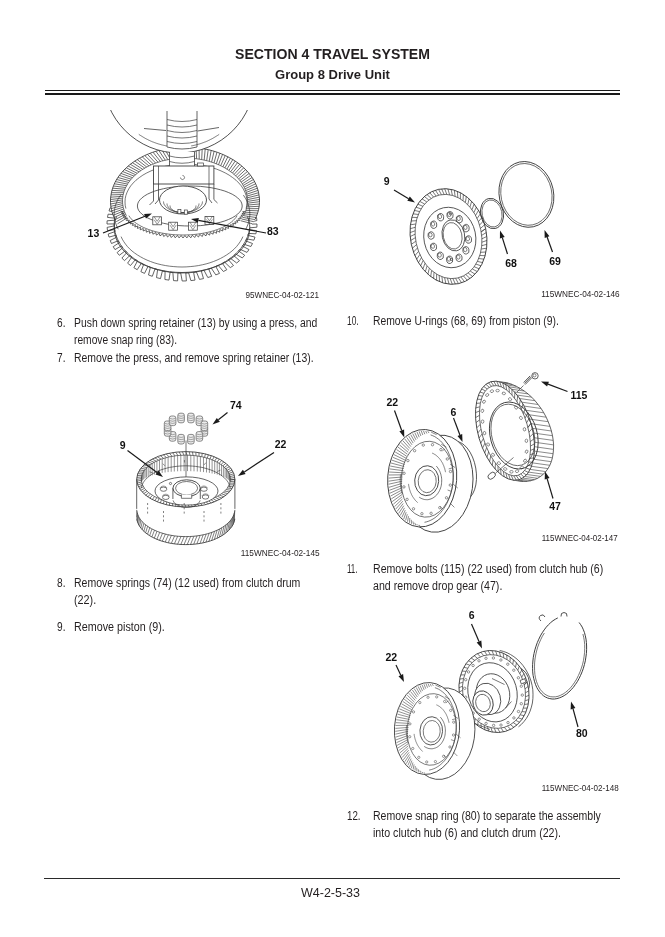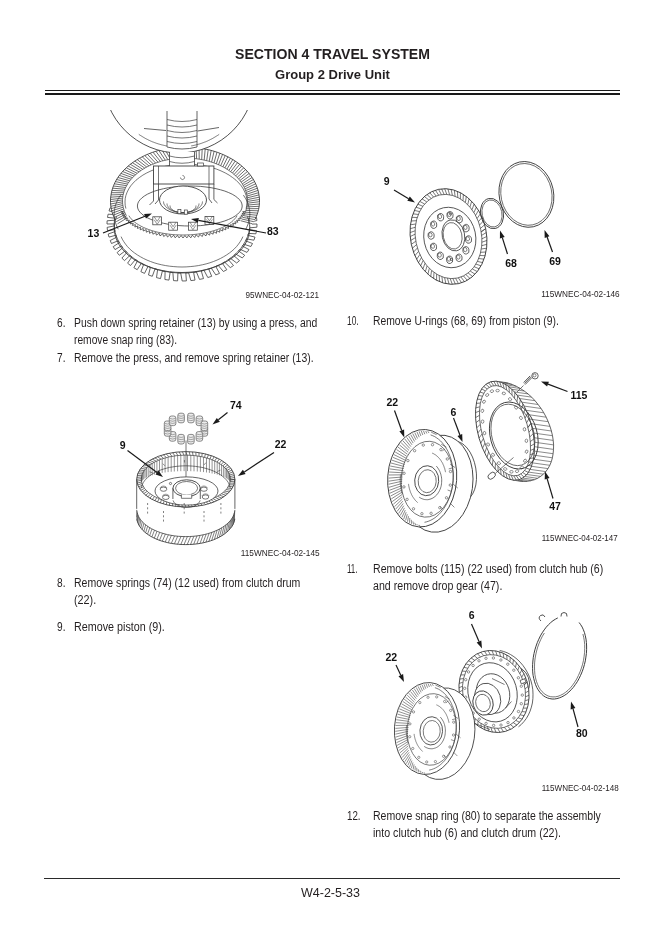--- a/index.html
+++ b/index.html
@@ -1,14 +1,14 @@
 <!DOCTYPE html>
 <html><head><meta charset="utf-8"><style>html,body{margin:0;padding:0}body{width:665px;height:937px;background:#fff;position:relative;overflow:hidden;font-family:"Liberation Sans",sans-serif;color:#231f20}.abs{position:absolute}.txt{font-size:12.5px;line-height:12.5px;white-space:pre;transform-origin:0 0}.cap{font-size:9.5px;line-height:9.5px;white-space:pre}.lb{font:bold 10.5px "Liberation Sans",sans-serif;fill:#111}svg{overflow:hidden}</style></head><body>
 <div class="abs" style="left:0;top:45.5px;width:665px;text-align:center;font-size:15.5px;font-weight:bold;line-height:15.5px;transform:scaleX(0.908)">SECTION 4 TRAVEL SYSTEM</div>
-<div class="abs" style="left:0;top:68.0px;width:665px;text-align:center;font-size:13px;font-weight:bold;line-height:13px">Group 2 Drive Unit</div>
+<div class="abs" style="left:0;top:68.0px;width:665px;text-align:center;font-size:13px;font-weight:bold;line-height:13px">Group 8 Drive Unit</div>
 <div class="abs" style="left:44.5px;top:89.6px;width:575px;height:1.6px;background:#1a1a1a"></div>
 <div class="abs" style="left:44.5px;top:92.7px;width:575px;height:2.1px;background:#1a1a1a"></div>
 <div class="abs" style="left:44px;top:877.5px;width:576px;height:1px;background:#2a2a2a"></div>
 <div class="abs" style="left:-2px;top:886.8px;width:665px;text-align:center;font-size:12.5px;line-height:12.5px">W4-2-5-33</div>
 <svg class="abs" style="left:55px;top:110px" width="285" height="198" viewBox="55 110 285 198">
     <path d="M257.0,224.0 L256.9,227.2 L249.6,227.8 L249.3,229.8 L256.5,230.6 L255.9,233.8 L248.5,233.4 L247.9,235.4 L255.0,237.1 L253.9,240.2 L246.6,238.9 L245.7,240.9 L252.5,243.5 L250.9,246.5 L243.7,244.2 L242.5,246.1 L249.0,249.6 L247.0,252.4 L240.1,249.3 L238.6,251.0 L244.7,255.3 L242.3,257.9 L235.6,254.0 L233.8,255.6 L239.5,260.6 L236.7,263.0 L230.4,258.3 L228.4,259.7 L233.5,265.5 L230.3,267.6 L224.6,262.1 L222.4,263.4 L226.8,269.7 L223.4,271.5 L218.2,265.4 L215.8,266.5 L219.5,273.4 L215.8,274.9 L211.3,268.2 L208.7,269.0 L211.7,276.3 L207.8,277.5 L204.0,270.3 L201.3,271.0 L203.5,278.6 L199.5,279.4 L196.4,271.9 L193.6,272.3 L195.0,280.1 L190.9,280.6 L188.6,272.8 L185.8,272.9 L186.4,280.9 L182.2,281.0 L180.7,273.0 L177.9,272.9 L177.6,280.9 L173.5,280.6 L172.9,272.6 L170.1,272.2 L169.0,280.1 L164.9,279.5 L165.1,271.5 L162.4,270.9 L160.5,278.6 L156.5,277.6 L157.6,269.7 L155.0,268.9 L152.3,276.3 L148.5,275.0 L150.4,267.4 L148.0,266.4 L144.5,273.4 L140.9,271.7 L143.7,264.4 L141.4,263.2 L137.2,269.7 L133.9,267.7 L137.5,260.9 L135.4,259.6 L130.5,265.5 L127.6,263.2 L131.8,257.0 L130.0,255.4 L124.5,260.6 L121.9,258.1 L126.9,252.5 L125.3,250.8 L119.3,255.3 L117.1,252.6 L122.7,247.7 L121.3,245.9 L115.0,249.6 L113.2,246.7 L119.3,242.6 L118.2,240.7 L111.5,243.5 L110.2,240.5 L116.7,237.2 L116.0,235.2 L109.0,237.1 L108.2,234.0 L115.0,231.6 L114.6,229.6 L107.5,230.6 L107.1,227.4 L114.3,225.9 L114.2,223.9 L107.0,224.0 L107.1,220.8 L114.4,220.2 L114.7,218.2 L107.5,217.4 L108.1,214.2 L115.5,214.6 L116.1,212.6 L109.0,210.9 L110.1,207.8 L117.4,209.1 L118.3,207.1 L111.5,204.5 L113.1,201.5 L120.3,203.8 L121.5,201.9 L115.0,198.4 L117.0,195.6 L123.9,198.7 L125.4,197.0 L119.3,192.7 L121.7,190.1 L128.4,194.0 L130.2,192.4 L124.5,187.4 L127.3,185.0 L133.6,189.7 L135.6,188.3 L130.5,182.5 L133.7,180.4 L139.4,185.9 L141.6,184.6 L137.2,178.3 L140.6,176.5 L145.8,182.6 L148.2,181.5 L144.5,174.6 L148.2,173.1 L152.7,179.8 L155.3,179.0 L152.3,171.7 L156.2,170.5 L160.0,177.7 L162.7,177.0 L160.5,169.4 L164.5,168.6 L167.6,176.1 L170.4,175.7 L169.0,167.9 L173.1,167.4 L175.4,175.2 L178.2,175.1 L177.6,167.1 L181.8,167.0 L183.3,175.0 L186.1,175.1 L186.4,167.1 L190.5,167.4 L191.1,175.4 L193.9,175.8 L195.0,167.9 L199.1,168.5 L198.9,176.5 L201.6,177.1 L203.5,169.4 L207.5,170.4 L206.4,178.3 L209.0,179.1 L211.7,171.7 L215.5,173.0 L213.6,180.6 L216.0,181.6 L219.5,174.6 L223.1,176.3 L220.3,183.6 L222.6,184.8 L226.8,178.3 L230.1,180.3 L226.5,187.1 L228.6,188.4 L233.5,182.5 L236.4,184.8 L232.2,191.0 L234.0,192.6 L239.5,187.4 L242.1,189.9 L237.1,195.5 L238.7,197.2 L244.7,192.7 L246.9,195.4 L241.3,200.3 L242.7,202.1 L249.0,198.4 L250.8,201.3 L244.7,205.4 L245.8,207.3 L252.5,204.5 L253.8,207.5 L247.3,210.8 L248.0,212.8 L255.0,210.9 L255.8,214.0 L249.0,216.4 L249.4,218.4 L256.5,217.4 L256.9,220.6 L249.7,222.1 L249.8,224.1 Z" fill="#fff" stroke="#3d3d3d" stroke-width="0.8"></path>
     <path d="M248.8,215.5 L249.5,219.7 L249.8,224.0 L249.5,228.3 L248.8,232.5 L247.5,236.7 L245.7,240.8 L243.4,244.7 L240.7,248.5 L237.5,252.1 L233.9,255.5 L229.9,258.6 L225.6,261.5 L220.9,264.1 L215.9,266.4 L210.7,268.4 L205.2,270.0 L199.5,271.3 L193.8,272.3 L187.9,272.8 L182.0,273.0 L176.1,272.8 L170.2,272.3 L164.5,271.3 L158.8,270.0 L153.3,268.4 L148.1,266.4 L143.1,264.1 L138.4,261.5 L134.1,258.6 L130.1,255.5 L126.5,252.1 L123.3,248.5 L120.6,244.7 L118.3,240.8 L116.5,236.7 L115.2,232.5 L114.5,228.3 L114.2,224.0 L114.5,219.7 L115.2,215.5" fill="none" stroke="#3d3d3d" stroke-width="0.8"></path>
     <path d="M259.5,201.0 L259.2,205.7 L258.4,210.4 L257.0,215.0 L255.0,219.5 L252.5,223.8 L249.5,228.0 L246.0,232.0 L242.1,235.7 L237.7,239.2 L232.9,242.4 L227.7,245.2 L222.2,247.8 L216.5,249.9 L210.5,251.7 L204.3,253.2 L197.9,254.2 L191.5,254.8 L185.0,255.0 L178.5,254.8 L172.1,254.2 L165.7,253.2 L159.5,251.7 L153.5,249.9 L147.8,247.8 L142.3,245.2 L137.1,242.4 L132.3,239.2 L127.9,235.7 L124.0,232.0 L120.5,228.0 L117.5,223.8 L115.0,219.5 L113.0,215.0 L111.6,210.4 L110.8,205.7 L110.5,201.0 L110.8,196.3 L111.6,191.6 L113.0,187.0 L115.0,182.5 L117.5,178.2 L120.5,174.0 L124.0,170.0 L127.9,166.3 L132.3,162.8 L137.1,159.6 L142.3,156.8 L147.7,154.2 L153.5,152.1 L159.5,150.3 L165.7,148.8 L172.1,147.8 L178.5,147.2 L185.0,147.0 L191.5,147.2 L197.9,147.8 L204.3,148.8 L210.5,150.3 L216.5,152.1 L222.2,154.2 L227.7,156.8 L232.9,159.6 L237.7,162.8 L242.1,166.3 L246.0,170.0 L249.5,174.0 L252.5,178.2 L255.0,182.5 L257.0,187.0 L258.4,191.6 L259.2,196.3 L259.5,201.0 Z M242.2,206.0 L241.9,208.1 L241.1,210.2 L239.6,212.2 L237.7,214.1 L235.2,216.0 L232.2,217.8 L228.7,219.4 L224.9,220.9 L220.6,222.2 L216.0,223.3 L211.1,224.3 L206.0,225.0 L200.7,225.6 L195.3,225.9 L189.8,226.0 L184.3,225.9 L178.9,225.6 L173.6,225.0 L168.5,224.3 L163.6,223.3 L159.0,222.2 L154.7,220.9 L150.9,219.4 L147.4,217.8 L144.4,216.0 L141.9,214.1 L140.0,212.2 L138.5,210.2 L137.7,208.1 L137.4,206.0 L137.7,203.9 L138.5,201.8 L140.0,199.8 L141.9,197.9 L144.4,196.0 L147.4,194.2 L150.9,192.6 L154.7,191.1 L159.0,189.8 L163.6,188.7 L168.5,187.7 L173.6,187.0 L178.9,186.4 L184.3,186.1 L189.8,186.0 L195.3,186.1 L200.7,186.4 L206.0,187.0 L211.1,187.7 L216.0,188.7 L220.6,189.8 L224.9,191.1 L228.7,192.6 L232.2,194.2 L235.2,196.0 L237.7,197.9 L239.6,199.8 L241.1,201.8 L241.9,203.9 L242.2,206.0 Z" fill="#fff" fill-rule="evenodd" stroke="none"></path>
     <path d="M117.5,223.8 L127.4,217.7 M116.2,221.7 L126.4,216.0 M115.1,219.6 L125.5,214.3 M114.0,217.5 L124.8,212.5 M113.1,215.3 L124.1,210.8 M112.4,213.1 L123.6,209.0 M111.7,210.8 L123.2,207.2 M111.2,208.6 L122.8,205.4 M110.9,206.3 L122.6,203.6 M110.6,204.0 L122.5,201.8 M110.5,201.7 L122.5,199.9 M110.5,199.5 L122.6,198.1 M110.7,197.2 L122.9,196.3 M111.0,194.9 L123.2,194.5 M111.4,192.7 L123.7,192.7 M111.9,190.4 L124.2,191.0 M112.6,188.2 L124.9,189.2 M113.4,186.0 L125.7,187.5 M114.4,183.8 L126.6,185.7 M115.4,181.6 L127.6,184.1 M116.6,179.5 L128.6,182.4 M118.0,177.5 L129.8,180.8 M119.4,175.4 L131.1,179.2 M120.9,173.4 L132.5,177.7 M122.6,171.5 L134.0,176.1 M124.4,169.6 L135.6,174.7 M126.3,167.8 L137.2,173.3 M128.2,166.0 L139.0,171.9 M130.3,164.3 L140.8,170.6 M132.5,162.7 L142.7,169.3 M134.8,161.1 L144.7,168.1 M137.2,159.6 L146.7,167.0 M139.6,158.2 L148.9,165.9 M142.2,156.8 L151.0,164.9 M144.8,155.6 L153.3,163.9 M147.5,154.4 L155.6,163.1 M150.2,153.3 L158.0,162.2 M153.0,152.2 L160.4,161.5 M155.9,151.3 L162.8,160.8 M158.8,150.4 L165.3,160.2 M161.8,149.7 L167.8,159.7 M164.8,149.0 L170.4,159.2 M167.8,148.5 L173.0,158.8 M170.9,148.0 L175.6,158.5 M174.0,147.6 L178.2,158.3 M177.1,147.3 L180.8,158.1 M180.3,147.1 L183.4,158.0 M183.4,147.0 L186.1,158.0 M186.6,147.0 L188.7,158.1 M189.7,147.1 L191.4,158.2 M192.9,147.3 L194.0,158.4 M196.0,147.6 L196.6,158.7 M199.1,148.0 L199.2,159.1 M202.2,148.5 L201.7,159.6 M205.2,149.0 L204.2,160.1 M208.2,149.7 L206.7,160.7 M211.2,150.4 L209.2,161.4 M214.1,151.3 L211.6,162.1 M217.0,152.2 L214.0,162.9 M219.8,153.3 L216.3,163.8 M222.5,154.4 L218.5,164.7 M225.2,155.6 L220.7,165.7 M227.8,156.8 L222.9,166.8 M230.4,158.2 L224.9,167.9 M232.8,159.6 L226.9,169.1 M235.2,161.1 L228.9,170.4 M237.5,162.7 L230.7,171.7 M239.7,164.3 L232.5,173.0 M241.8,166.0 L234.1,174.4 M243.7,167.8 L235.7,175.9 M245.6,169.6 L237.2,177.4 M247.4,171.5 L238.6,178.9 M249.1,173.4 L239.9,180.5 M250.6,175.4 L241.1,182.1 M252.0,177.5 L242.3,183.8 M253.4,179.5 L243.3,185.4 M254.6,181.6 L244.2,187.1 M255.6,183.8 L245.0,188.9 M256.6,186.0 L245.7,190.6 M257.4,188.2 L246.2,192.4 M258.1,190.4 L246.7,194.2 M258.6,192.7 L247.1,196.0 M259.0,194.9 L247.3,197.8 M259.3,197.2 L247.5,199.6 M259.5,199.5 L247.5,201.4 M259.5,201.7 L247.4,203.2 M259.4,204.0 L247.2,205.1 M259.1,206.3 L246.9,206.9 M258.8,208.6 L246.5,208.7 M258.3,210.8 L246.0,210.4 M257.6,213.1 L245.3,212.2 M256.9,215.3 L244.6,213.9 M256.0,217.5 L243.8,215.7 M254.9,219.6 L242.8,217.4 M253.8,221.7 L241.7,219.0 M252.5,223.8 L240.6,220.7" stroke="#3d3d3d" stroke-width="0.75" fill="none"></path>
     <path d="M115.0,219.5 L113.5,216.2 L112.3,212.8 L111.4,209.4 L110.8,206.0 L110.5,202.6 L110.5,199.1 L110.9,195.7 L111.5,192.2 L112.4,188.9 L113.6,185.5 L115.1,182.2 L116.9,179.0 L119.0,175.9 L121.4,172.9 L124.0,170.0 L126.8,167.3 L129.9,164.6 L133.2,162.2 L136.8,159.8 L140.5,157.7 L144.4,155.7 L148.5,153.9 L152.7,152.3 L157.1,150.9 L161.6,149.7 L166.1,148.8 L170.8,148.0 L175.5,147.4 L180.2,147.1 L185.0,147.0 L189.8,147.1 L194.5,147.4 L199.2,148.0 L203.9,148.8 L208.4,149.7 L212.9,150.9 L217.3,152.3 L221.5,153.9 L225.6,155.7 L229.5,157.7 L233.2,159.8 L236.8,162.2 L240.1,164.6 L243.2,167.3 L246.0,170.0 L248.6,172.9 L251.0,175.9 L253.1,179.0 L254.9,182.2 L256.4,185.5 L257.6,188.9 L258.5,192.2 L259.1,195.7 L259.5,199.1 L259.5,202.6 L259.2,206.0 L258.6,209.4 L257.7,212.8 L256.5,216.2 L255.0,219.5" fill="none" stroke="#3d3d3d" stroke-width="0.9"></path>

